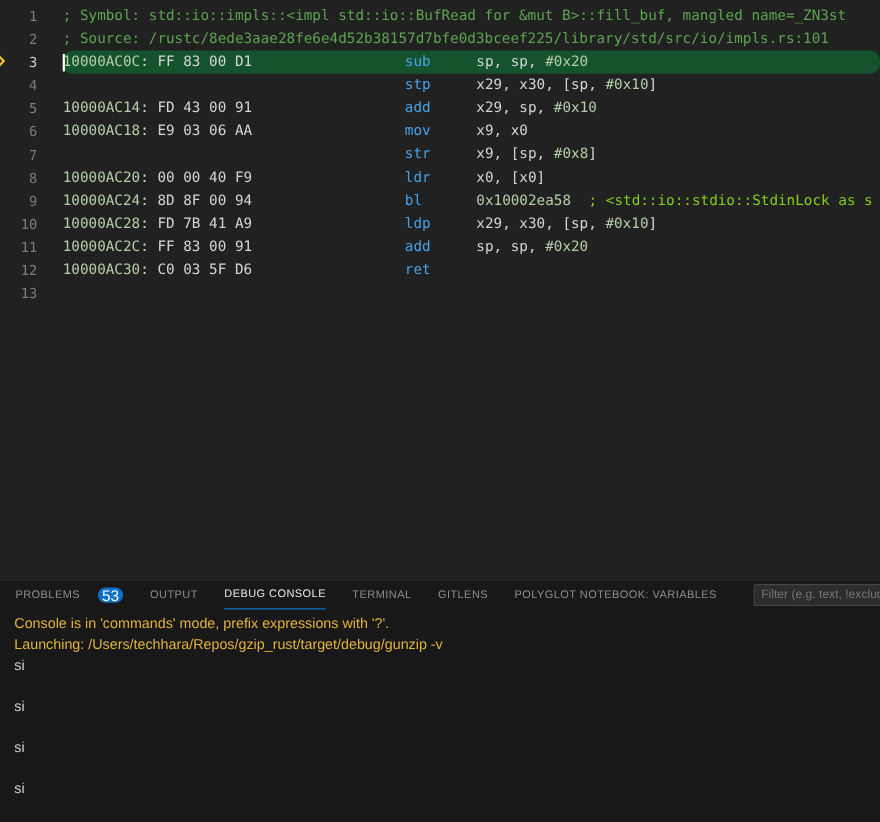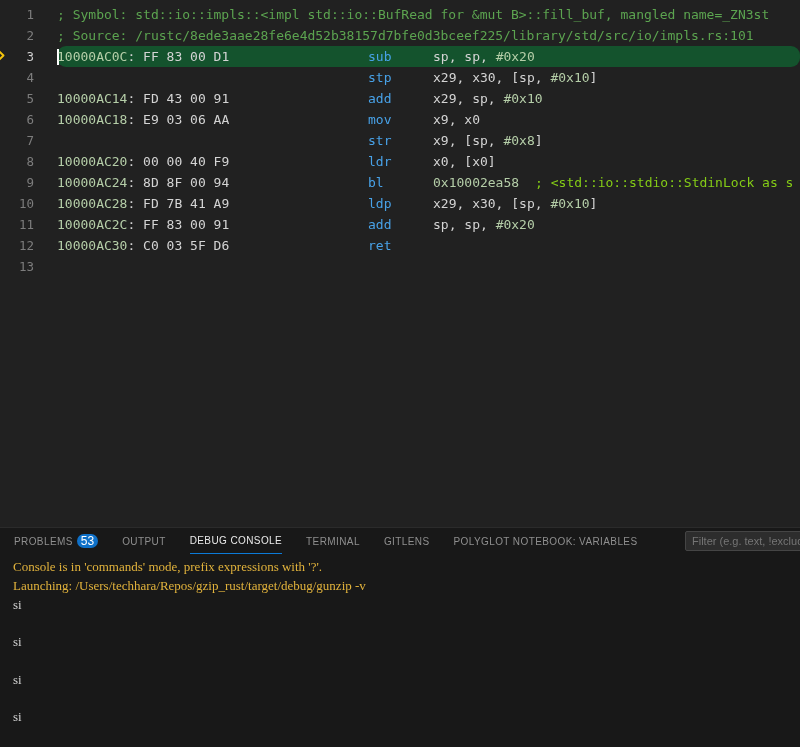--- a/index.html
+++ b/index.html
@@ -34,29 +34,29 @@
   .panel { position:absolute; top:527px; left:0; width:800px; height:220px;
            background:#181818; border-top:1px solid #2b2b2b;
            font-family:"Liberation Sans", sans-serif; }
   .tabbar { position:relative; height:26px; display:flex; align-items:center;
             padding-left:14px; }
   .tab { display:flex; align-items:center; margin-right:24px; height:100%;
          cursor:pointer; }
   .tab-label { font-size:10px; letter-spacing:.4px; color:#8f8f8f; }
   .tab.active { border-bottom:1.5px solid #0c7bd8; }
   .tab.active .tab-label { color:#eaeaea; }
-  .tab-badge { margin-left:4px; background:#0e70c8; color:#ffffff; font-size:12px;
+  .tab-badge { margin-left:16px; background:#0e70c8; color:#ffffff; font-size:14px;
                line-height:14px; min-width:14px; height:14px; border-radius:8px;
                text-align:center; padding:0 4px; display:none; }
   .tab.has-badge .tab-badge { display:inline-block; }
   .filter { position:absolute; left:685px; top:3px; width:140px; height:20px;
             background:#2d2d2d; border:1px solid #454545; border-radius:2px;
             color:#9a9a9a; font-size:11px; padding:0 6px;
             font-family:"Liberation Sans", sans-serif; outline:none; }
-  .console { padding:4px 0 4px 13px; font-family:Liberation Serif, serif; }
+  .console { padding:4px 0 4px 13px; font-family:Liberation Sans, sans-serif; }
   .cline { height:18.8px; line-height:18.8px; font-size:13px; white-space:pre; }
   .cline.yellow { color:#e2b33c; }
   .cline.white  { color:#d2d2d2; }
 </style>
 </head>
 <body>
 
 <div class="editor">
   <div id="lines">
   <div class="row">

